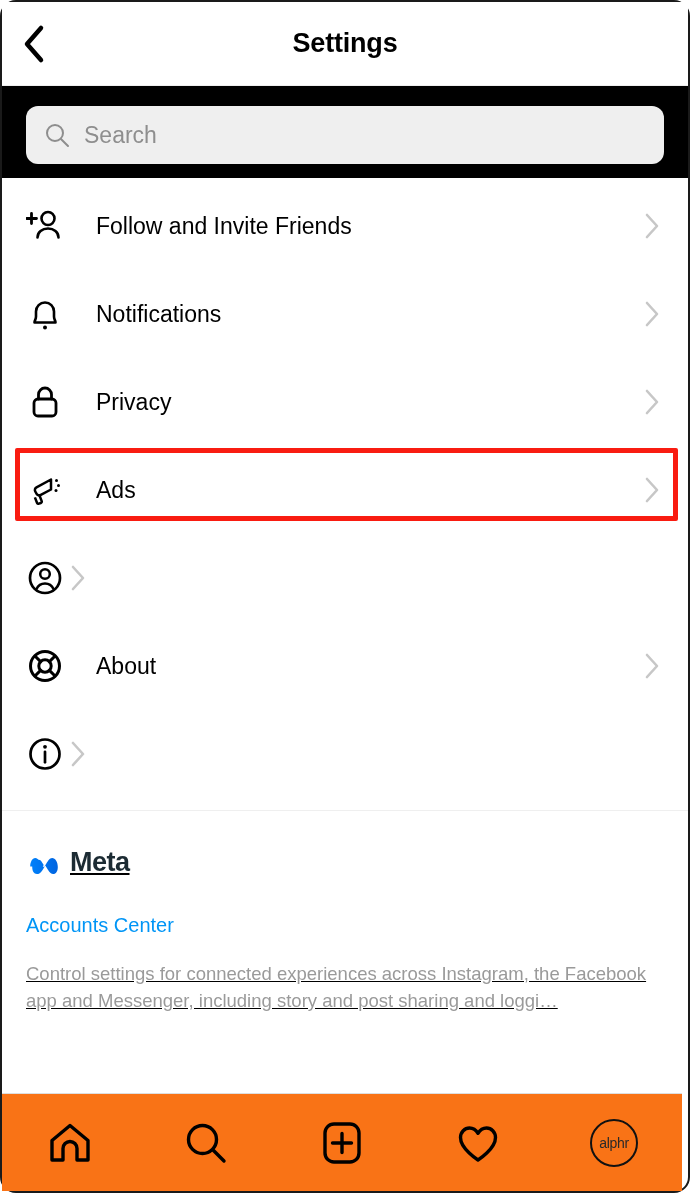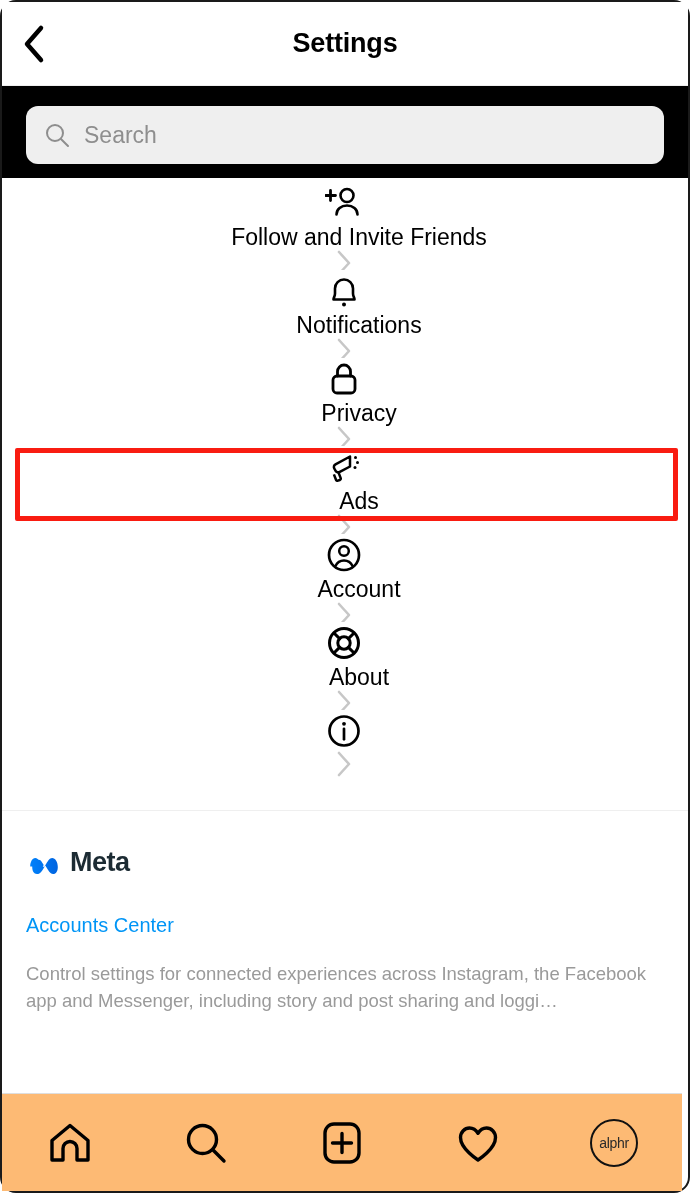--- a/index.html
+++ b/index.html
@@ -69,21 +69,20 @@
   
   #settings-list { background: #fff; padding-top: 4px; }
   .row {
     position: relative;
     height: 88px;
     display: flex;
     align-items: center;
     padding: 0 24px 0 22px;
     cursor: pointer;
     background: #fff;
-    flex-direction: column;
   }
   .row-icon {
     width: 42px; height: 42px;
     display: flex; align-items: center; justify-content: center;
     flex: 0 0 42px;
   }
   .row-label {
     margin-left: 30px;
     font-size: 23px;
     color: #000;
@@ -113,20 +112,21 @@
   
   #section-divider {
     height: 1px;
     background: #efefef;
     margin-top: 12px;
   }
 
   
   #meta-section {
     padding: 36px 24px 0 24px;
+    text-decoration: underline;
   }
   #meta-brand {
     display: flex;
     align-items: center;
     gap: 8px;
   }
   #meta-wordmark {
     font-size: 27px;
     font-weight: bold;
     color: #1c2b33;
@@ -145,21 +145,21 @@
     line-height: 1.45;
     color: #9a9a9a;
     max-width: 655px;
   }
 
   
   #bottom-nav {
     position: absolute;
     left: 0; right: 6px; bottom: 0;
     height: 98px;
-    background: #fdba74;
+    background: #f97316;
     border-top: 1px solid #dedede;
     display: flex;
     align-items: center;
   }
   .nav-item {
     flex: 1 1 0;
     display: flex;
     align-items: center;
     justify-content: center;
     height: 100%;
@@ -272,21 +272,20 @@
     </div>
 
     <div class="row">
       <span class="row-icon">
         <svg width="38" height="38" viewBox="0 0 38 38" fill="none">
           <circle cx="19" cy="19" r="15" stroke="#000" stroke-width="2.7"></circle>
           <circle cx="19" cy="15" r="4.8" stroke="#000" stroke-width="2.5"></circle>
           <path d="M10.5 30c1.6-3.5 4.7-5.4 8.5-5.4s6.9 1.9 8.5 5.4" stroke="#000" stroke-width="2.5" stroke-linecap="round"></path>
         </svg>
       </span>
-      <span class="row-label">Account</span>
       <span class="row-chevron">
         <svg width="20" height="28" viewBox="0 0 20 28" fill="none">
           <path d="M5 3 L15 14 L5 25" stroke="#c7c7c7" stroke-width="2.6" stroke-linecap="round" stroke-linejoin="round"></path>
         </svg>
       </span>
     </div>
 
     <div class="row">
       <span class="row-icon">
         <svg width="38" height="38" viewBox="0 0 38 38" fill="none">

